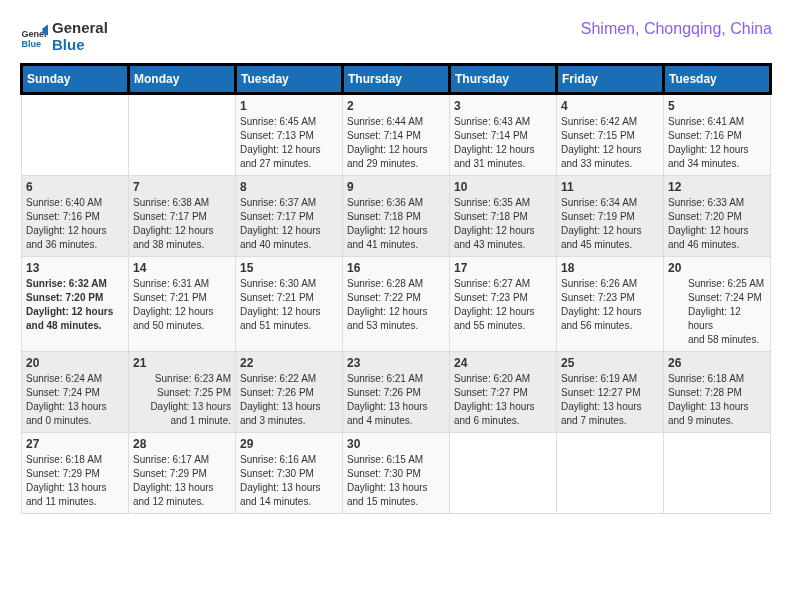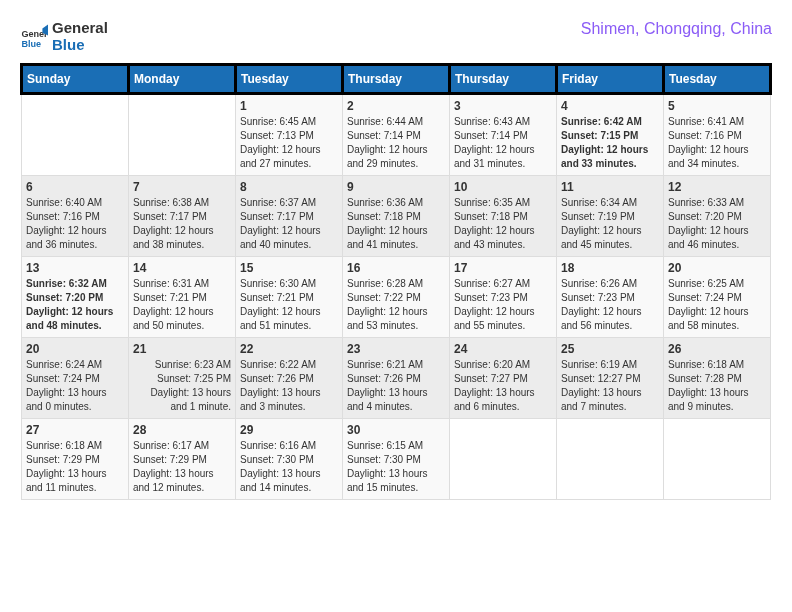--- a/index.html
+++ b/index.html
@@ -135,21 +135,21 @@
         </td>
         <td>
           <span class="day-num">3</span>
           <div class="day-details" style="white-space: pre-line;">Sunrise: 6:43 AM
 Sunset: 7:14 PM
 Daylight: 12 hours
 and 31 minutes.</div>
         </td>
         <td>
           <span class="day-num">4</span>
-          <div class="day-details" style="white-space: pre-line; font-weight: bold;">Sunrise: 6:42 AM
+          <div class="day-details" style="white-space: pre-line;">Sunrise: 6:42 AM
 Sunset: 7:15 PM
 Daylight: 12 hours
 and 33 minutes.</div>
         </td>
         <td>
           <span class="day-num">5</span>
           <div class="day-details" style="white-space: pre-line;">Sunrise: 6:41 AM
 Sunset: 7:16 PM
 Daylight: 12 hours
 and 34 minutes.</div>
@@ -244,21 +244,21 @@
         </td>
         <td>
           <span class="day-num">18</span>
           <div class="day-details" style="white-space: pre-line;">Sunrise: 6:26 AM
 Sunset: 7:23 PM
 Daylight: 12 hours
 and 56 minutes.</div>
         </td>
         <td>
           <span class="day-num">20</span>
-          <div class="day-details" style="white-space: pre-line;">Sunrise: 6:25 AM
+          <div class="day-details" style="white-space: pre-line; margin-left: 20px;">Sunrise: 6:25 AM
 Sunset: 7:24 PM
 Daylight: 12 hours
 and 58 minutes.</div>
         </td>
       </tr>
       <tr>
         <td>
           <span class="day-num">20</span>
           <div class="day-details" style="white-space: pre-line;">Sunrise: 6:24 AM
 Sunset: 7:24 PM

